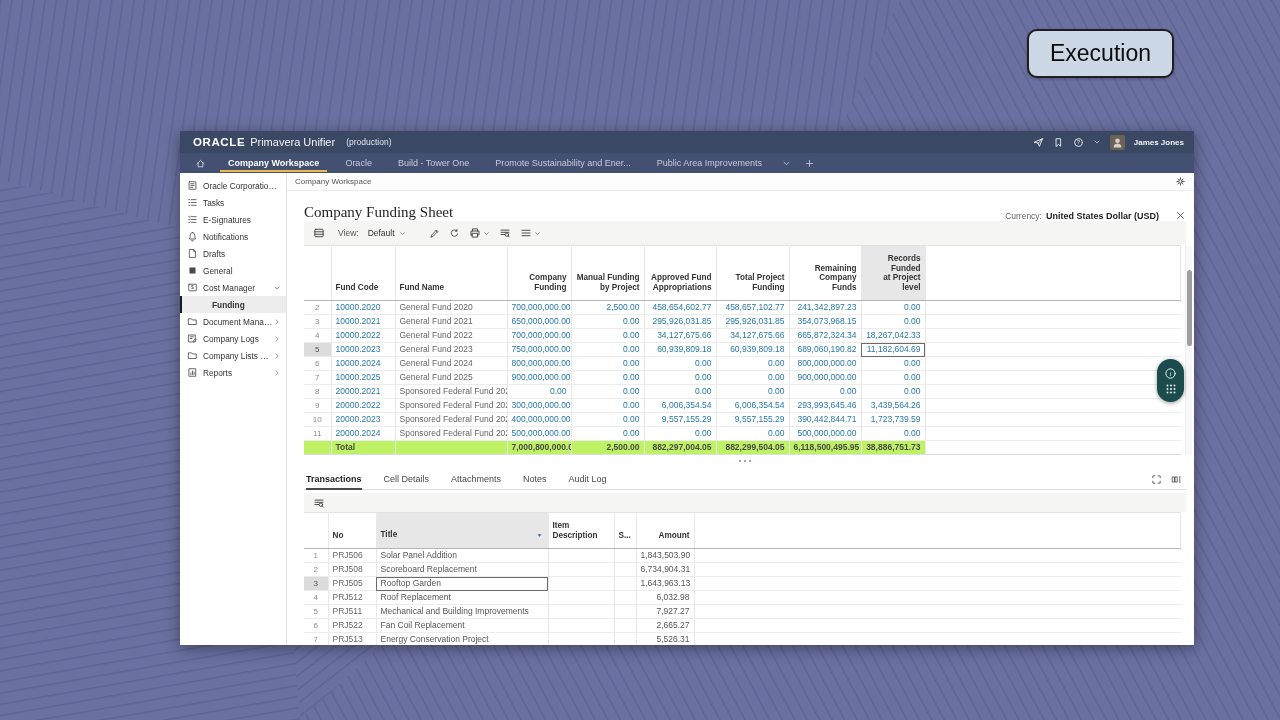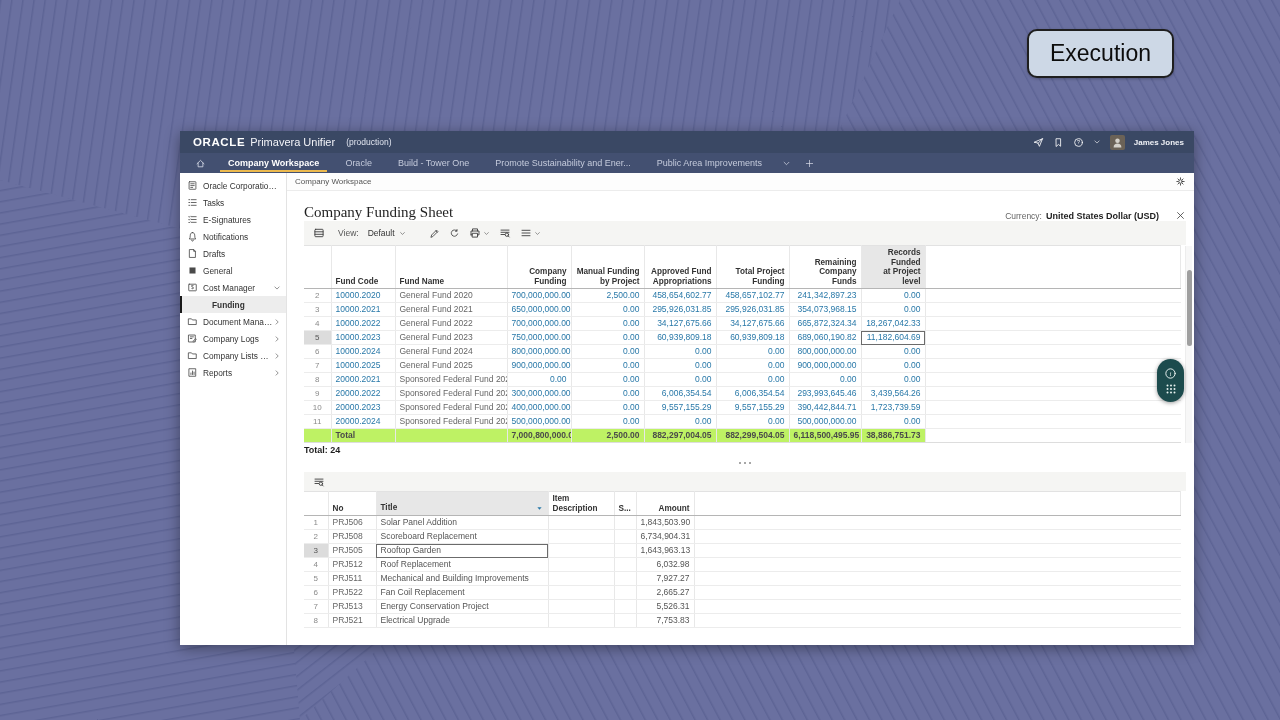--- a/index.html
+++ b/index.html
@@ -46,21 +46,21 @@
   .toolbar{height:24px;flex:0 0 auto;background:#f5f5f3;display:flex;align-items:center;gap:9px;padding:0 9px;color:#3d3d3d}
   .toolbar .ic{display:flex}
   .view-lbl{font-size:8.5px;color:#555;margin-left:4px}
   .view-val{display:flex;align-items:center;gap:4px;font-size:8.5px;color:#333}
   .gapL{margin-left:14px}
   .icpair{display:flex;align-items:center;gap:2px}
   
   .ftwrap{position:relative;flex:0 0 auto}
   .ttwrap{flex:0 0 auto}
   table.grid{border-collapse:collapse;table-layout:fixed;width:877px;border-top:1px solid #e2e2e2}
-  table.grid th{font-size:8.2px;font-weight:bold;color:#333;text-align:left;vertical-align:bottom;padding:2px 4px;line-height:9.5px;border-bottom:1px solid #b5b5b5;border-right:1px solid #e8e8e8;white-space:pre-line;overflow:hidden}
+  table.grid th{font-size:8.2px;font-weight:bold;color:#333;text-align:left;vertical-align:bottom;padding:8px 4px;line-height:9.5px;border-bottom:1px solid #b5b5b5;border-right:1px solid #e8e8e8;white-space:pre-line;overflow:hidden}
   table.grid th.num{text-align:right}
   table.grid th.selcol{background:#e7e7e7}
   table.grid th.thtitle{background:#e7e7e7}
   table.grid td{height:13px;line-height:13px;font-size:8.5px;padding:0 4px;border-right:1px solid #e8e8e8;border-bottom:1px solid #ececec;white-space:nowrap;overflow:hidden;color:#444}
   table.grid td.rn{text-align:center;color:#8a8a8a;font-size:8px}
   table.grid td.rn.selnum{background:#dcdcdc;color:#555}
   table.grid td.code,table.grid td.val{color:#2878a8}
   table.grid td.name{color:#666}
   table.grid td.num{text-align:right}
   table.grid td.selcell{outline:1px solid #6b6b6b;outline-offset:-1px}
@@ -561,25 +561,45 @@
                   <td class="num">6,118,500,495.95</td>
                   <td class="num">38,886,751.73</td>
                   <td class="fill white"></td>
                 </tr>
               </tbody>
             </table>
           <div class="vscroll">
               <div class="thumb"></div>
             </div>
         </div>
-        <div class="tot-count">Total: 24</div>
         <div class="splitter">
             <i></i>
             <i></i>
             <i></i>
+          </div>
+        <div class="btabs" id="btabs">
+            <div class="btab active">Transactions</div>
+            <div class="btab">Cell Details</div>
+            <div class="btab">Attachments</div>
+            <div class="btab">Notes</div>
+            <div class="btab">Audit Log</div>
+            <div class="btabs-right">
+              <span class="ic">
+                <svg viewBox="0 0 12 12" width="11" height="11" fill="none" stroke="currentColor" stroke-width="0.9" stroke-linecap="round" stroke-linejoin="round">
+                  <path d="M2 4.2 V2 H4.2 M7.8 2 H10 V4.2 M10 7.8 V10 H7.8 M4.2 10 H2 V7.8"></path>
+                </svg>
+              </span>
+              <span class="ic">
+                <svg viewBox="0 0 12 12" width="11" height="11" fill="none" stroke="currentColor" stroke-width="0.9" stroke-linecap="round" stroke-linejoin="round">
+                  <rect x="1.8" y="3.2" width="2" height="5.6"></rect>
+                  <rect x="4.8" y="3.2" width="2" height="5.6"></rect>
+                  <path d="M9.6 2.6 V9.4"></path>
+                </svg>
+              </span>
+            </div>
           </div>
         <div class="btoolbar">
           <span class="ic">
               <svg viewBox="0 0 12 12" width="12" height="12" fill="none" stroke="currentColor" stroke-width="0.9" stroke-linecap="round" stroke-linejoin="round">
                 <path d="M2 3.1 H10 M2 5.3 H10 M2 7.5 H5.6"></path>
                 <circle cx="7.9" cy="7.7" r="1.7"></circle>
                 <path d="M9.1 8.9 L10.2 10"></path>
               </svg>
             </span>
         </div>

